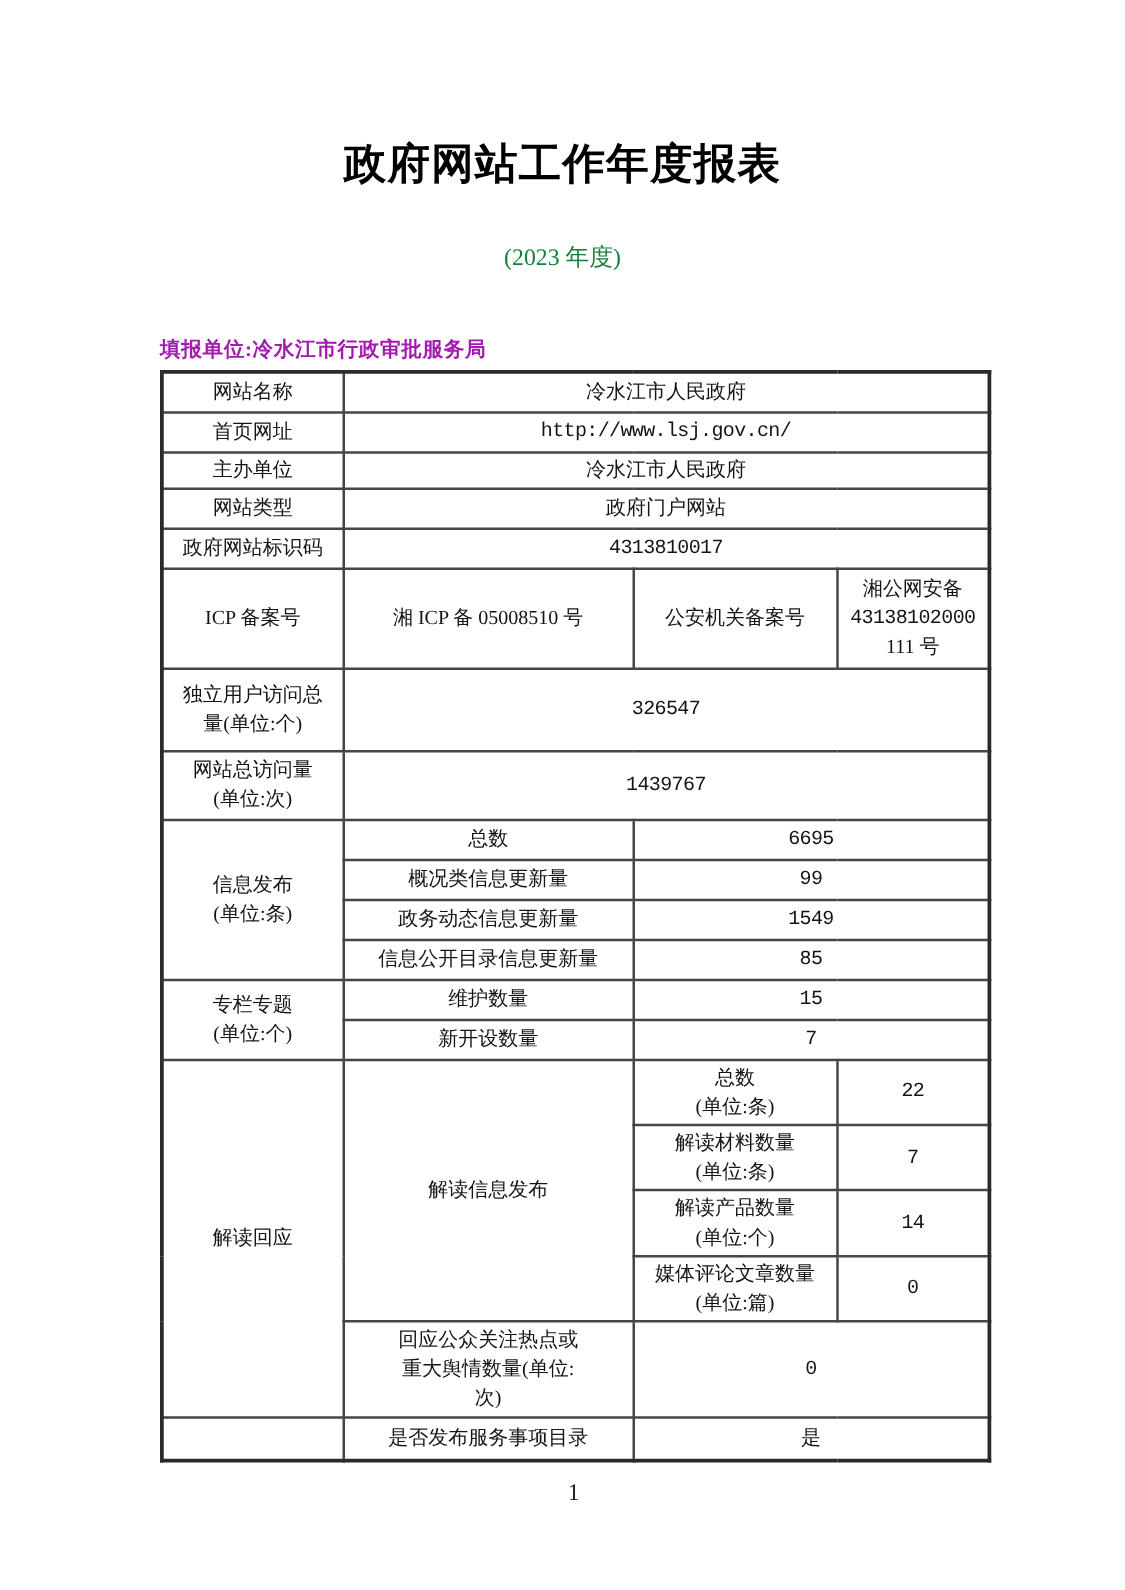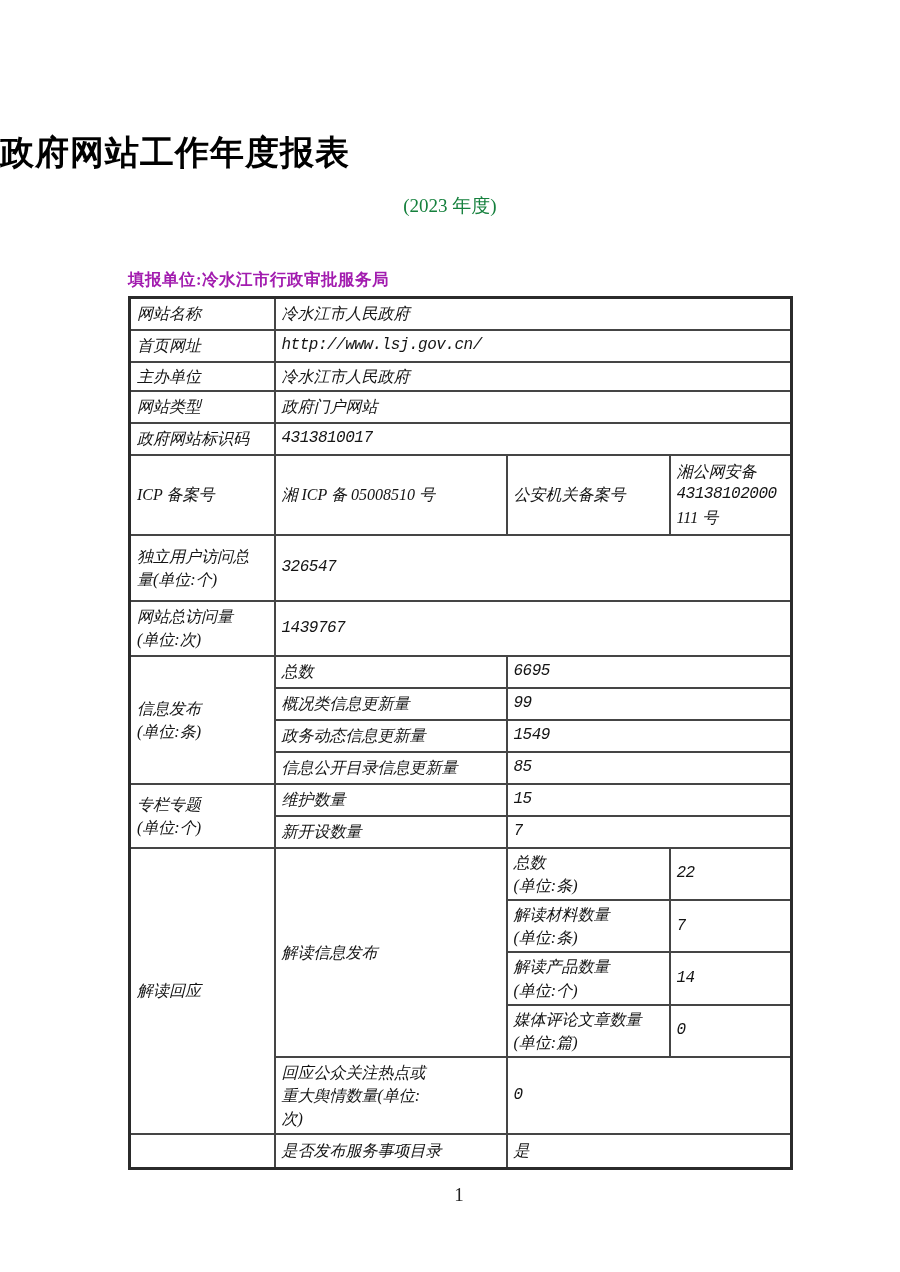--- a/index.html
+++ b/index.html
@@ -3,42 +3,43 @@
 <meta charset="utf-8">
 <style>
   * { margin:0; padding:0; box-sizing:border-box; }
   html,body { background:#ffffff; }
   body {
     width:900px; height:1272px; position:relative;
     font-family:"Liberation Serif","DejaVu Serif",serif;
     color:#141414;
   }
   .doc-title {
-    position:absolute; top:130px; left:0; width:900px;
+    position:absolute; top:108px; left:0; width:900px;
+    text-align:center;
     font-family:"Liberation Sans","DejaVu Sans",sans-serif;
     font-weight:700; font-size:34px; letter-spacing:1px; color:#000;
   }
   .doc-subtitle {
     position:absolute; top:193px; left:0; width:900px;
     text-align:center; font-size:19px; color:#15803d;
   }
   .filer-line {
     position:absolute; left:128px; top:269px;
     font-size:16.5px; font-weight:700; color:#a21caf; letter-spacing:0.5px;
   }
   table.report {
     position:absolute; left:128px; top:296px; width:662px;
     border-collapse:collapse; table-layout:fixed;
     border:3px solid #2b2b2b;
   }
   table.report td {
     border:2px solid #454545;
-    vertical-align:middle;
+    text-align:center; vertical-align:middle;
     font-size:16px; line-height:1.45; color:#141414;
-    padding:2px 6px; overflow:hidden;font-style:italic;
+    padding:2px 6px; overflow:hidden;
   }
   .v {
     font-family:"Liberation Mono","DejaVu Sans Mono",monospace;
     font-size:16px; letter-spacing:-0.5px;
   }
   .tall { line-height:1.5; }
   .page-number {
     position:absolute; left:128px; top:1184px; width:662px;
     text-align:center; font-size:19px; color:#222;
   }

